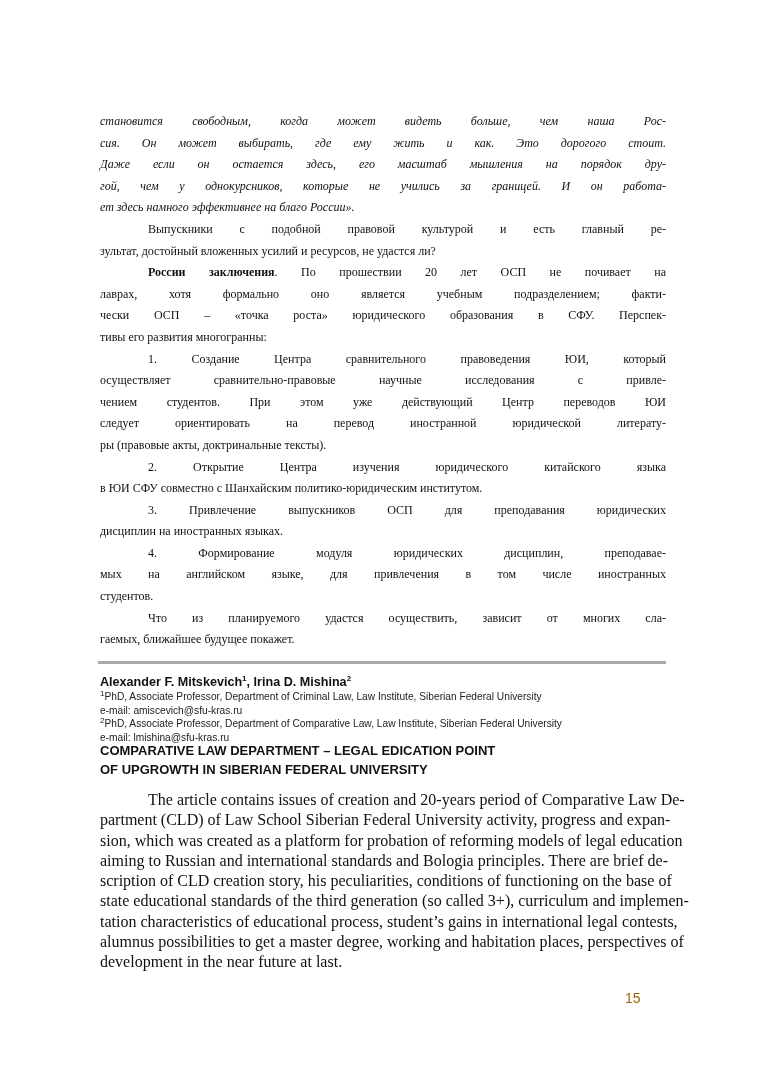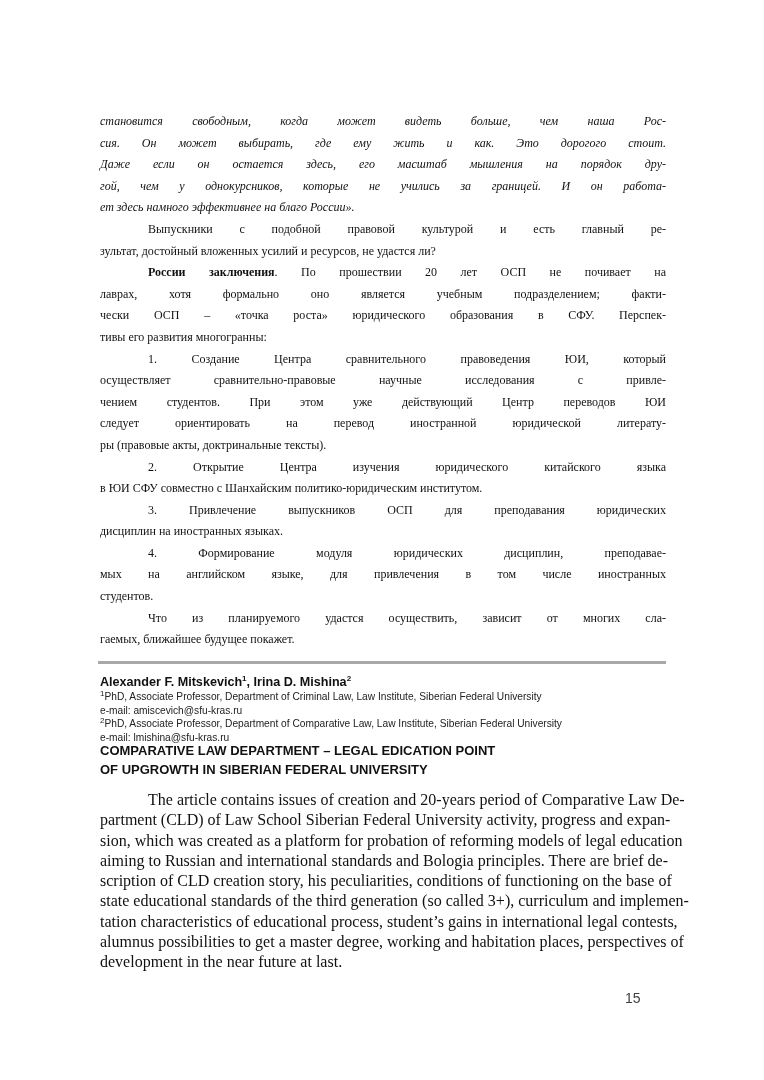--- a/index.html
+++ b/index.html
@@ -117,21 +117,21 @@
     }
     .abstract .indent {
       padding-left: 48px;
     }
     .page-number {
       position: absolute;
       top: 990px;
       left: 625px;
       font-family: "Liberation Sans", sans-serif;
       font-size: 14px;
-      color: #404040;
+      color: #a16207;
     }
   </style>
 </head>
 <body>
 
 <div class="page">
 
   <div id="block-ru" class="ru">
     <div class="italic">
       <span class="line">становится свободным, когда может видеть больше, чем наша Рос-</span>

